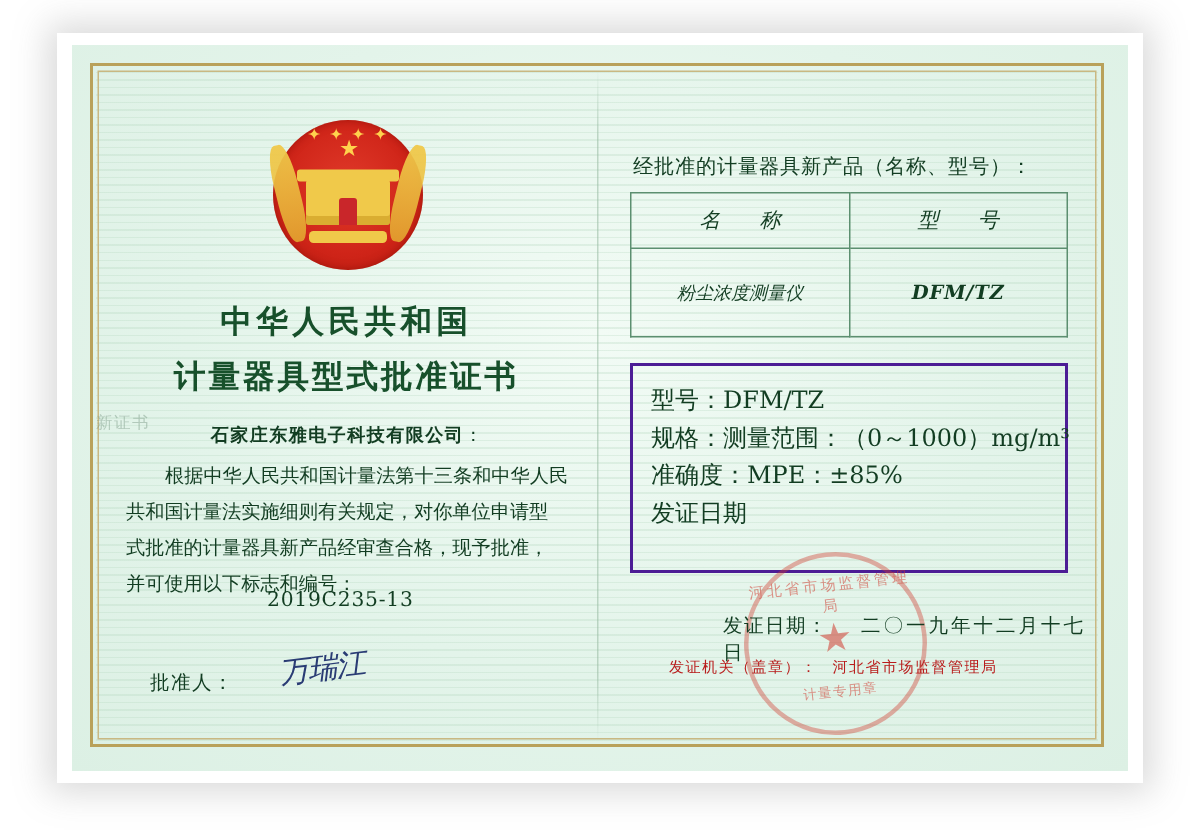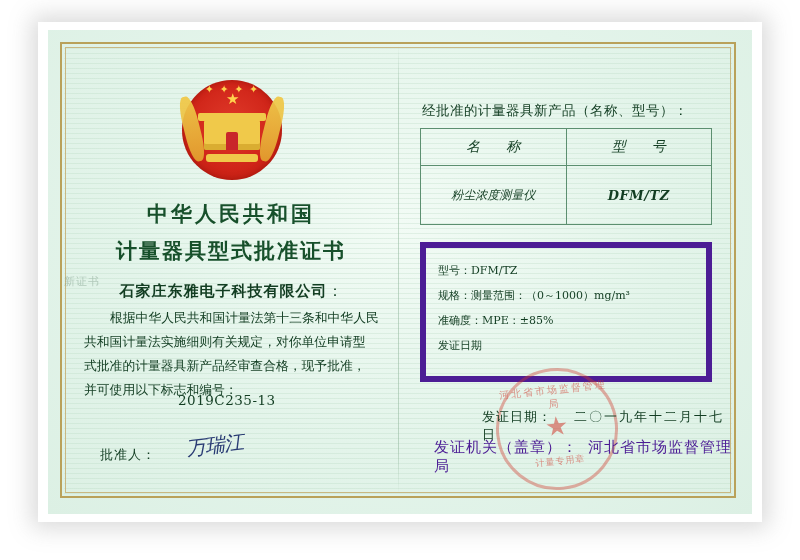--- a/index.html
+++ b/index.html
@@ -174,21 +174,21 @@
     letter-spacing: 2px;
   }
 
   .company-line {
     position: absolute;
     left: 0; top: 232px;
     width: 330px;
     text-align: center;
     color: #123d22;
     font-family: "DejaVu Serif", "Liberation Serif", serif;
-    font-size: 15px;
+    font-size: 12px;
     font-weight: bold;
     letter-spacing: 1px;
   }
   .company-line .colon {
     font-weight: normal;
     letter-spacing: 0;
   }
 
   .body-text {
     position: absolute;
@@ -319,46 +319,46 @@
   .prod-table td.model {
     font-weight: bold;
     font-size: 13px;
     letter-spacing: 0.5px;
   }
 
   .spec-box {
     position: absolute;
     left: 16px; top: 192px;
     width: 292px; height: 140px;
-    border: 6px solid #4c1d95;
+    border: 2px solid #4c1d95;
     box-sizing: border-box;
     padding: 10px 12px;
     font-family: "DejaVu Serif", "Liberation Serif", serif;
-    font-size: 11px;
+    font-size: 16px;
     color: #123d22;
     line-height: 25px;
   }
   .spec-box div { white-space: nowrap; }
 
   .issue-date {
     position: absolute;
     left: 30px; top: 358px;
     font-family: "DejaVu Serif", "Liberation Serif", serif;
     font-size: 13px;
     color: #123d22;
     letter-spacing: 1px;
     margin-left: 48px;
   }
   .issue-date .val { margin-left: 22px; letter-spacing: 2px; }
   .issue-org {
     position: absolute;
-    left: 30px; top: 388px;
-    font-family: "DejaVu Serif", "Liberation Serif", serif;
-    font-size: 15px;
-    color: #4c1d95;
+    left: 42px; top: 388px;
+    font-family: "DejaVu Serif", "Liberation Serif", serif;
+    font-size: 10px;
+    color: #b91c1c;
     letter-spacing: 1px;
   }
   .issue-org .val { margin-left: 10px; letter-spacing: 1px; }
 
   
   .seal {
     position: absolute;
     left: 92px; top: 318px;
     width: 122px; height: 122px;
     border-radius: 50%;

